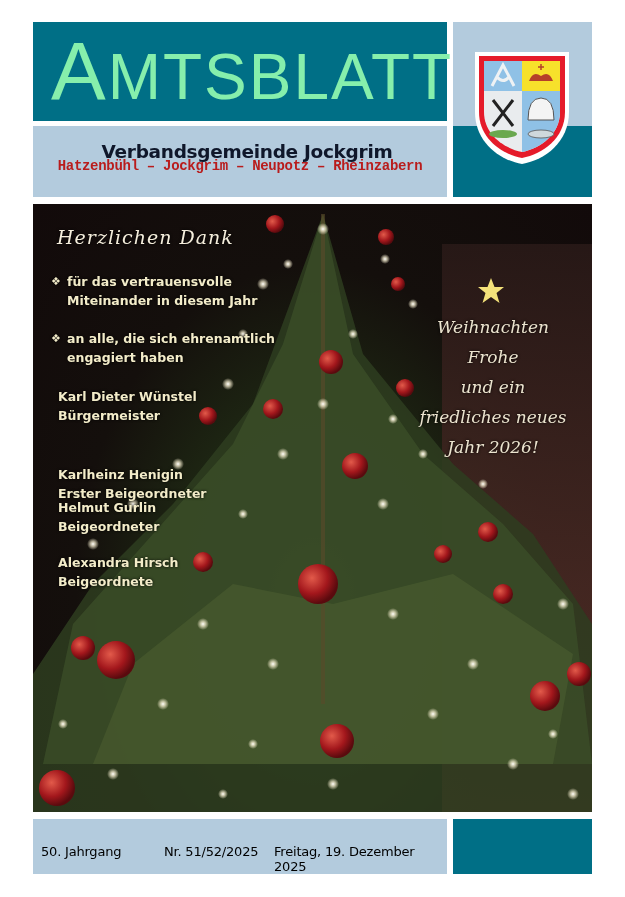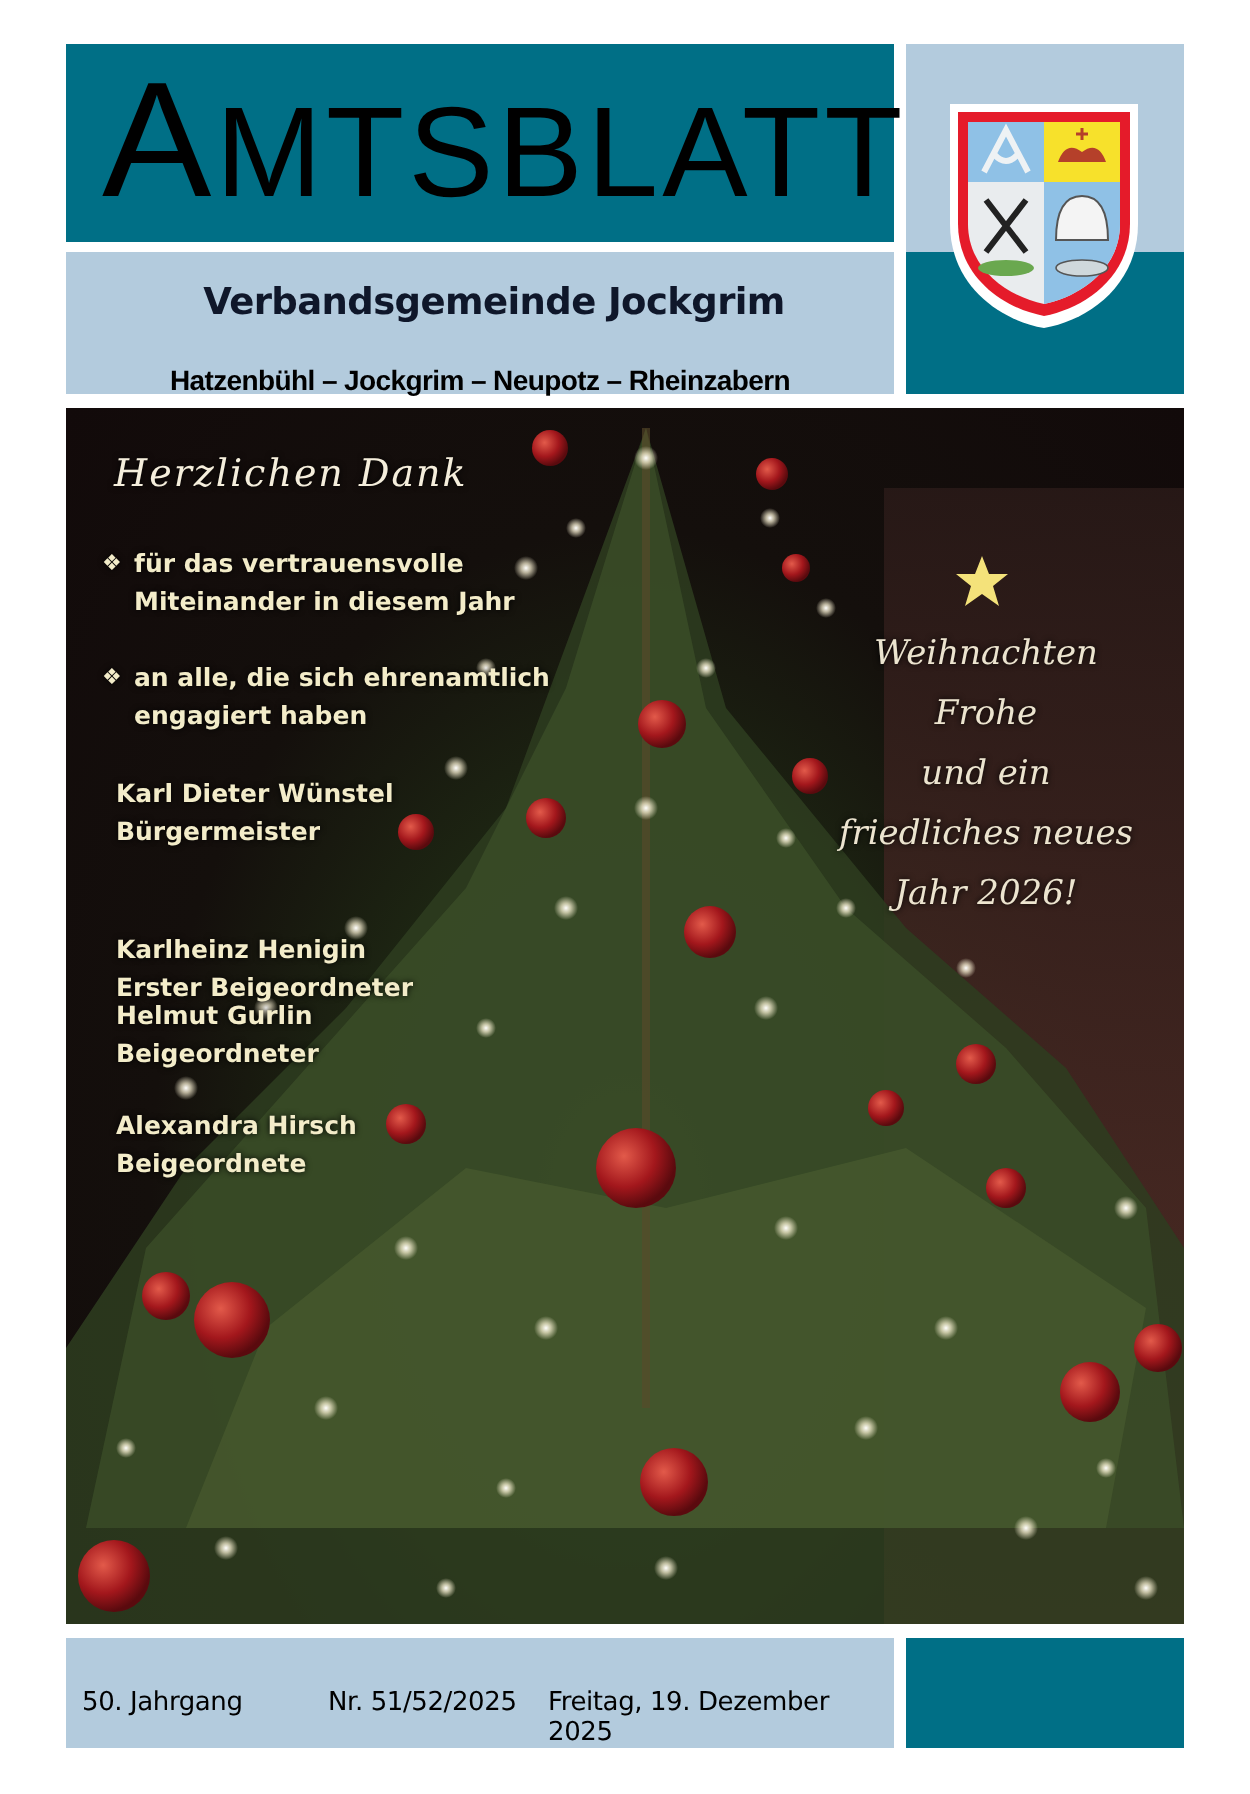--- a/index.html
+++ b/index.html
@@ -3,30 +3,30 @@
 <meta charset="utf-8">
 <style>
   html, body { margin:0; padding:0; }
   body { width:625px; height:897px; background:#ffffff; position:relative; overflow:hidden;
          font-family:"DejaVu Sans", sans-serif; }
   .abs { position:absolute; }
   .teal { background:#006f86; }
   .lblue { background:#b3cbdd; }
 
   #title-banner { left:33px; top:22px; width:414px; height:99px; }
-  #title-text { position:absolute; left:18px; top:8px; color:#000000; font-family:"Liberation Sans", sans-serif;
+  #title-text { position:absolute; left:18px; top:8px; color:#86efac; font-family:"Liberation Sans", sans-serif;
                 font-weight:400; letter-spacing:2px; line-height:1; white-space:nowrap; }
   #title-text .big { font-size:82px; }
   #title-text .rest { font-size:64px; }
 
   #sub-box { left:33px; top:126px; width:414px; height:71px; text-align:center; }
   #sub-title { position:absolute; left:14px; right:0; top:15px; color:#0f172a; font-weight:bold;
                font-size:18.5px; font-family:"DejaVu Sans", sans-serif; letter-spacing:-0.3px; }
-  #sub-places { position:absolute; left:0; right:0; top:56px; color:#000000; font-weight:bold;
-                font-size:14px; font-family:Liberation Sans, sans-serif; letter-spacing:-0.3px; }
+  #sub-places { position:absolute; left:0; right:0; top:32px; color:#b91c1c; font-weight:bold;
+                font-size:14px; font-family:Liberation Mono, monospace; letter-spacing:-0.3px; }
 
   #crest-top { left:453px; top:22px; width:139px; height:104px; }
   #crest-bottom { left:453px; top:126px; width:139px; height:71px; }
   #crest { left:473px; top:50px; width:98px; height:116px; }
 
   #photo { left:33px; top:204px; width:559px; height:608px; overflow:hidden;
            background: radial-gradient(ellipse at 50% 65%, #2c3a1c 0%, #1f2a14 30%, #140f0c 60%, #120a0a 100%); }
   #photo .wall { position:absolute; right:0; top:40px; width:150px; height:568px;
                  background: linear-gradient(180deg, #2a1a18 0%, #4a2a24 60%, #5a3228 100%); opacity:0.85; }
   #photo .tree { position:absolute; left:0; top:0; width:559px; height:608px; }

